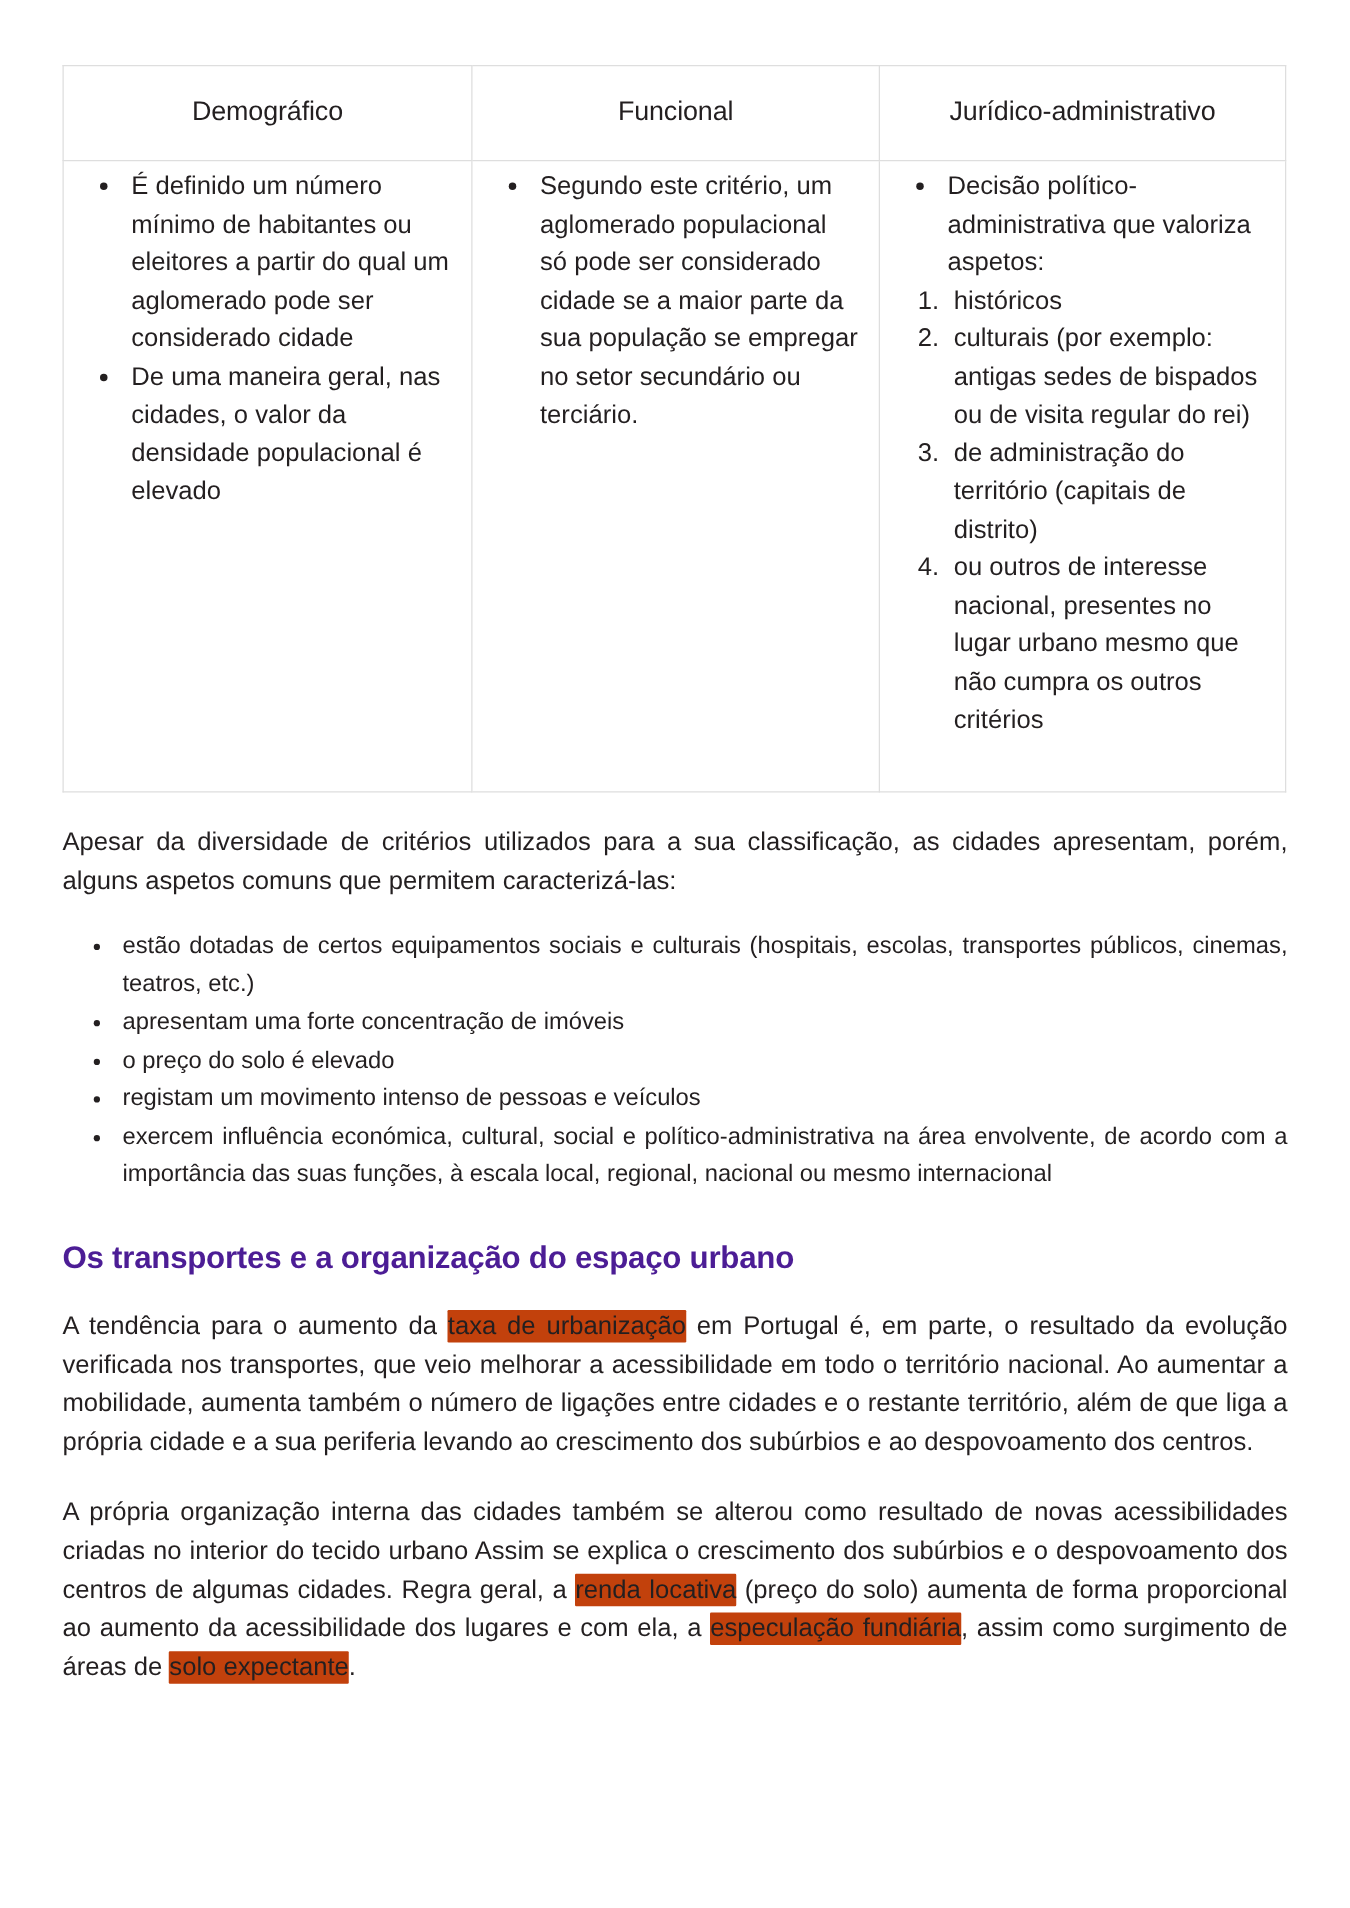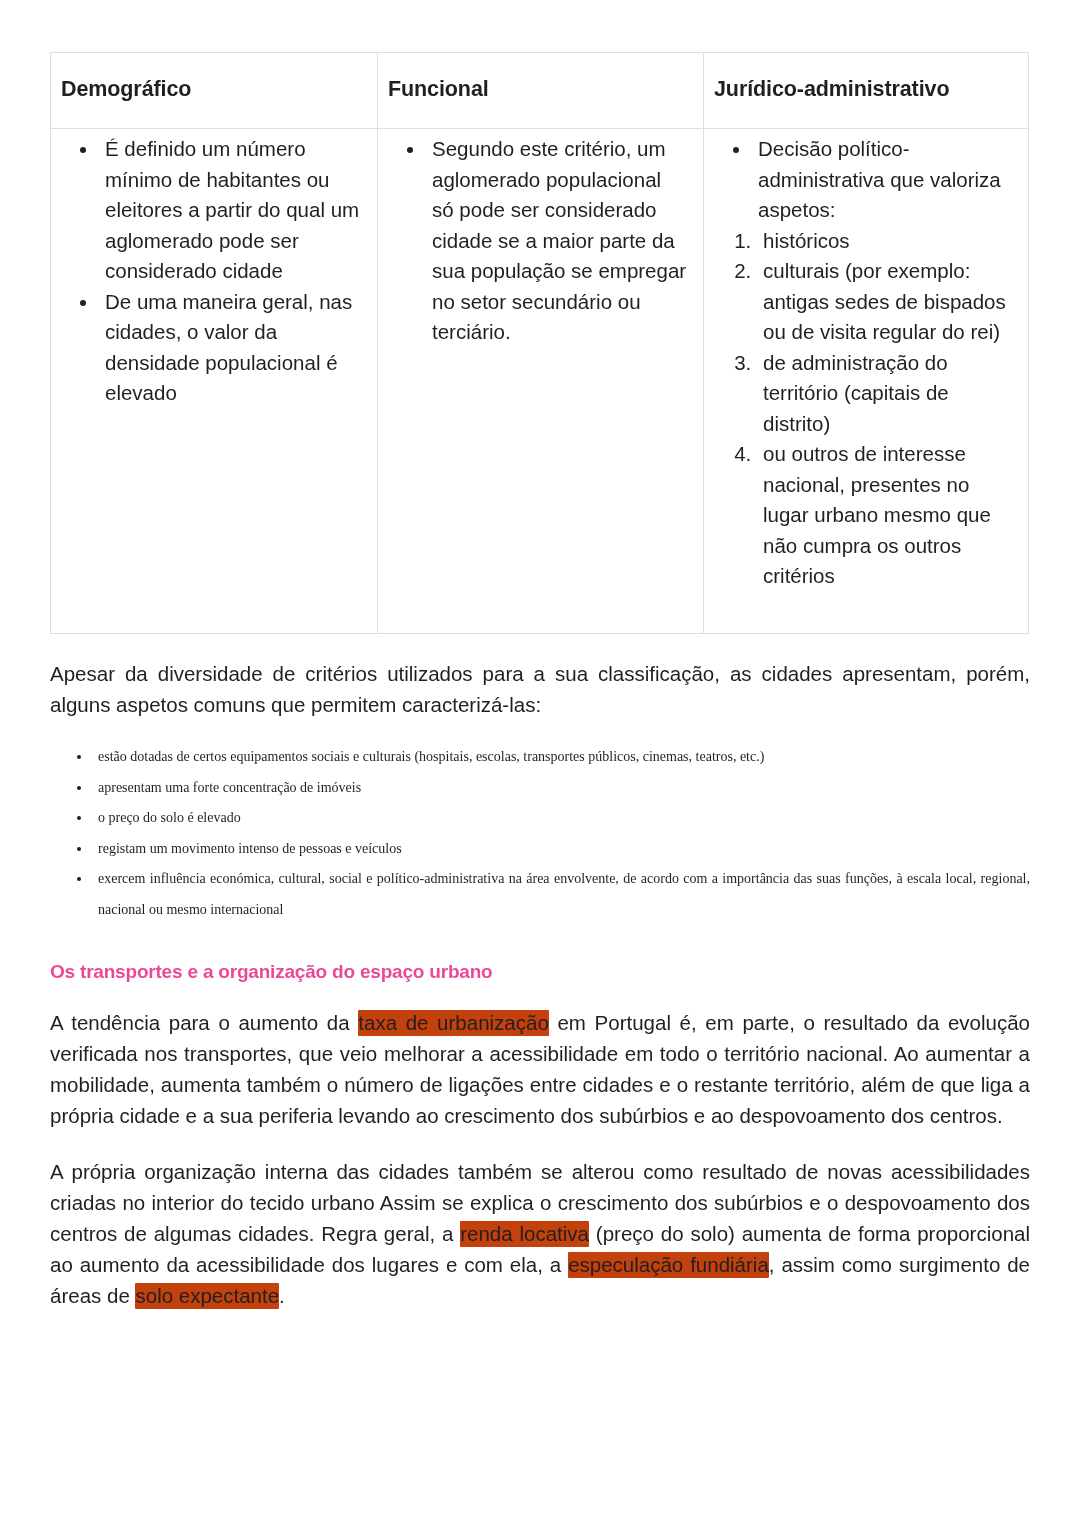--- a/index.html
+++ b/index.html
@@ -31,22 +31,22 @@
     border: 1px solid #dedede;
     margin: 0 0 0 0;
   }
   .criteria-table col.c1 { width: 327px; }
   .criteria-table col.c2 { width: 326px; }
   .criteria-table col.c3 { width: 325px; }
 
   .criteria-table th {
     border: 1px solid #dedede;
     font-size: 21.5px;
-    font-weight: bold;
-    text-align: left;
+    font-weight: normal;
+    text-align: center;
     padding: 24px 10px 26px 10px;
     color: #231f20;
     letter-spacing: -0.1px;
   }
   .criteria-table td {
     border: 1px solid #dedede;
     vertical-align: top;
     padding: 5px 16px 22px 16px;
     height: 505px;
   }
@@ -75,33 +75,32 @@
     margin: 0;
   }
   .para-after-table { margin-top: 24px; }
 
   ul.common-list {
     margin: 22px 0 0 0;
     padding: 0 0 0 42px;
     list-style: disc;
   }
   ul.common-list > li {
-    font-size: 14px;
+    font-size: 19px;
     line-height: 30.5px;
     text-align: justify;
     padding-left: 6px;
     color: #231f20;
-    font-family: Liberation Serif, serif;
   }
 
   h2.section-heading {
-    font-size: 19px;
+    font-size: 25px;
     font-weight: bold;
     margin: 36px 0 0 0;
-    color: #ec4899;
+    color: #4c1d95;
     letter-spacing: -0.2px;
   }
 
   .para-block { margin-top: 24px; }
   .para-block.tight { margin-top: 25px; }
 
   mark.hl {
     background: #c2410c;
     color: #231f20;
     padding: 1px 0 2px 0;

